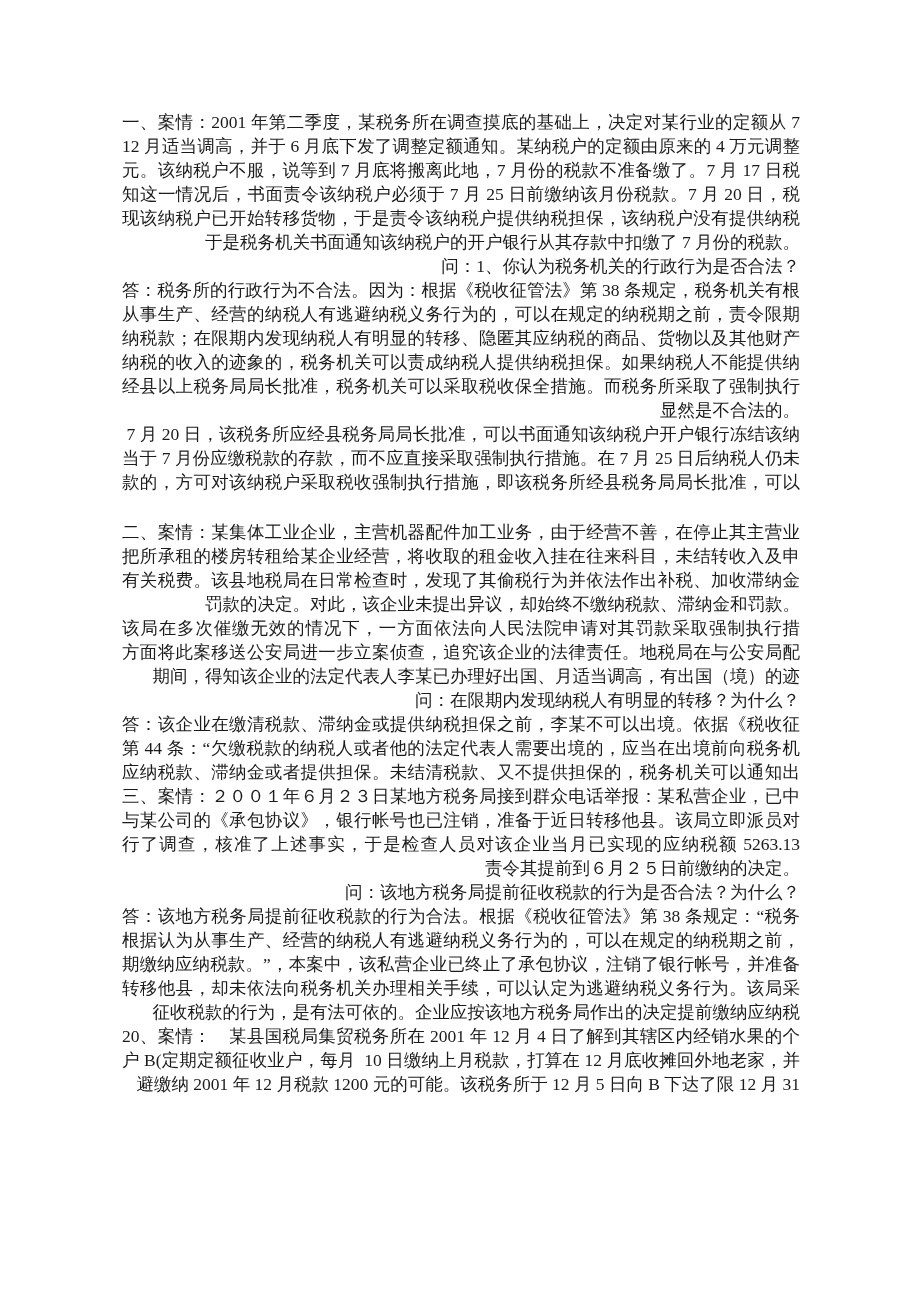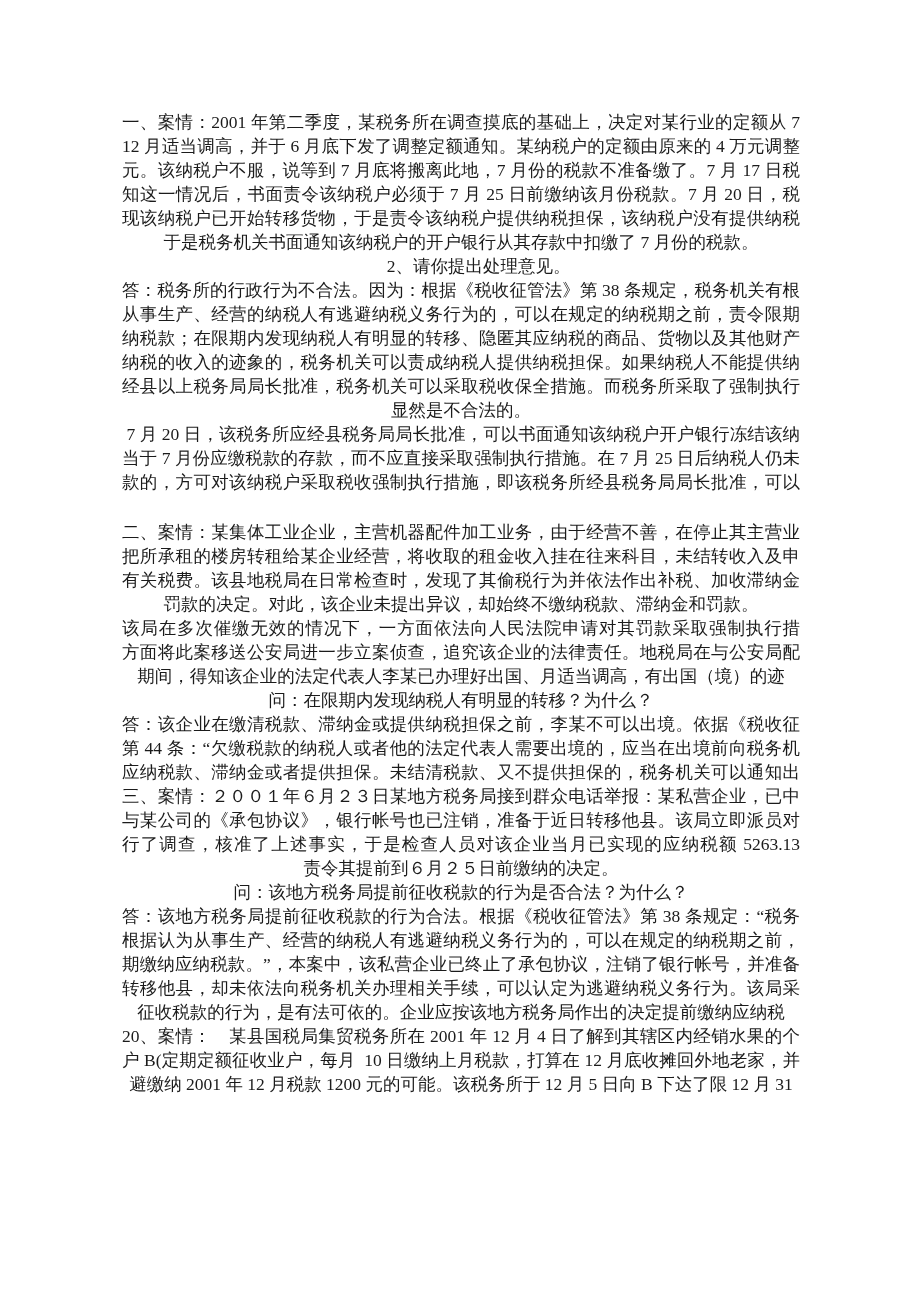--- a/index.html
+++ b/index.html
@@ -22,42 +22,42 @@
     line-height: 24px;
     color: #1b1b1b;
     letter-spacing: 0;
   }
   .para { margin: 0; }
   .para.gap-before { margin-top: 26px; }
   .line {
     white-space: pre-wrap;
     height: 24px;
     overflow: hidden;
-    text-align: center;
+    text-align: right;
   }
   .line.fill {
     text-align: justify;
     text-align-last: justify;
   }
 </style>
 </head>
 <body style="background: rgb(255, 255, 255);">
 
 <div class="page">
   <div class="content" style="color: rgb(27, 27, 27);">
       <div class="para">
         <div class="line fill">一、案情：2001 年第二季度，某税务所在调查摸底的基础上，决定对某行业的定额从 7 月起至</div>
         <div class="line fill">12 月适当调高，并于 6 月底下发了调整定额通知。某纳税户的定额由原来的 4 万元调整为 5 万</div>
         <div class="line fill">元。该纳税户不服，说等到 7 月底将搬离此地，7 月份的税款不准备缴了。7 月 17 日税务所得</div>
         <div class="line fill">知这一情况后，书面责令该纳税户必须于 7 月 25 日前缴纳该月份税款。7 月 20 日，税务所发</div>
         <div class="line fill">现该纳税户已开始转移货物，于是责令该纳税户提供纳税担保，该纳税户没有提供纳税担保，</div>
         <div class="line">于是税务机关书面通知该纳税户的开户银行从其存款中扣缴了 7 月份的税款。</div>
       </div>
       <div class="para">
-        <div class="line">　　2、请你提出处理意见。</div>
+        <div class="line">问：1、你认为税务机关的行政行为是否合法？</div>
       </div>
       <div class="para">
         <div class="line fill">答：税务所的行政行为不合法。因为：根据《税收征管法》第 38 条规定，税务机关有根据认为</div>
         <div class="line fill">从事生产、经营的纳税人有逃避纳税义务行为的，可以在规定的纳税期之前，责令限期缴纳应</div>
         <div class="line fill">纳税款；在限期内发现纳税人有明显的转移、隐匿其应纳税的商品、货物以及其他财产或者应</div>
         <div class="line fill">纳税的收入的迹象的，税务机关可以责成纳税人提供纳税担保。如果纳税人不能提供纳税担保，</div>
         <div class="line fill">经县以上税务局局长批准，税务机关可以采取税收保全措施。而税务所采取了强制执行措施，</div>
         <div class="line">显然是不合法的。</div>
       </div>
       <div class="para">

